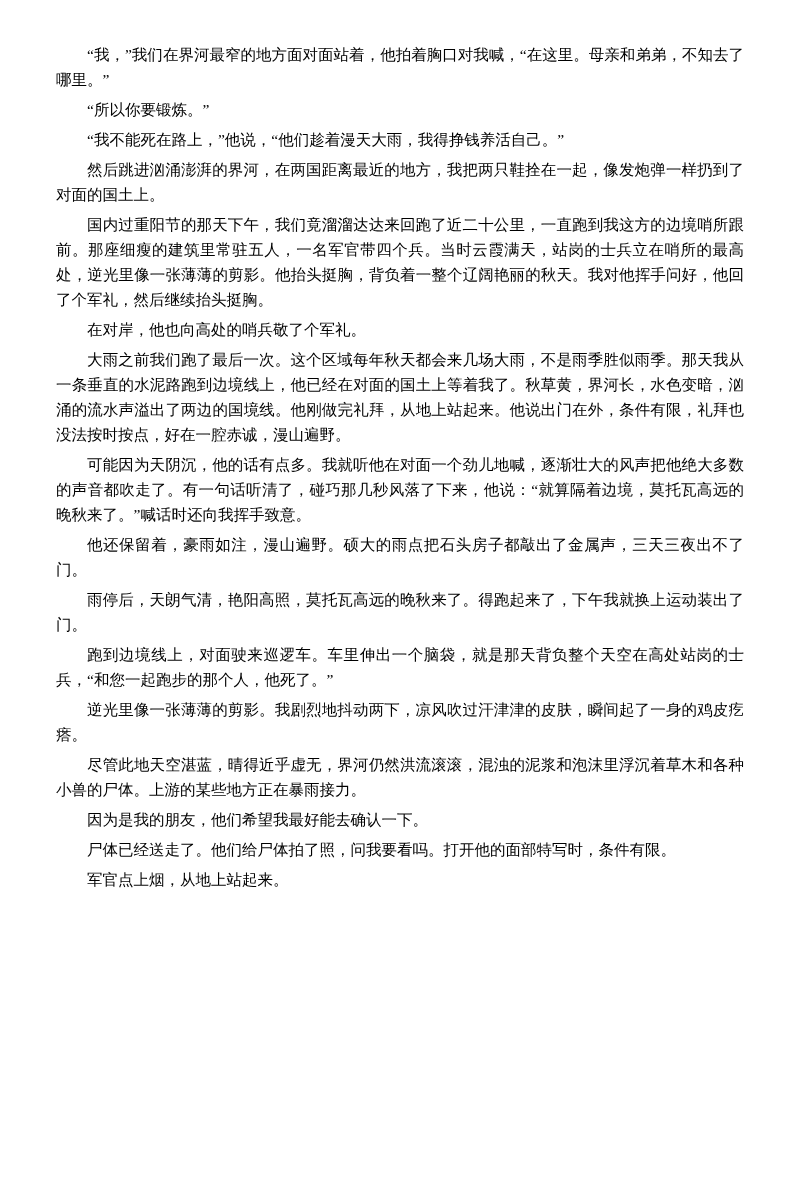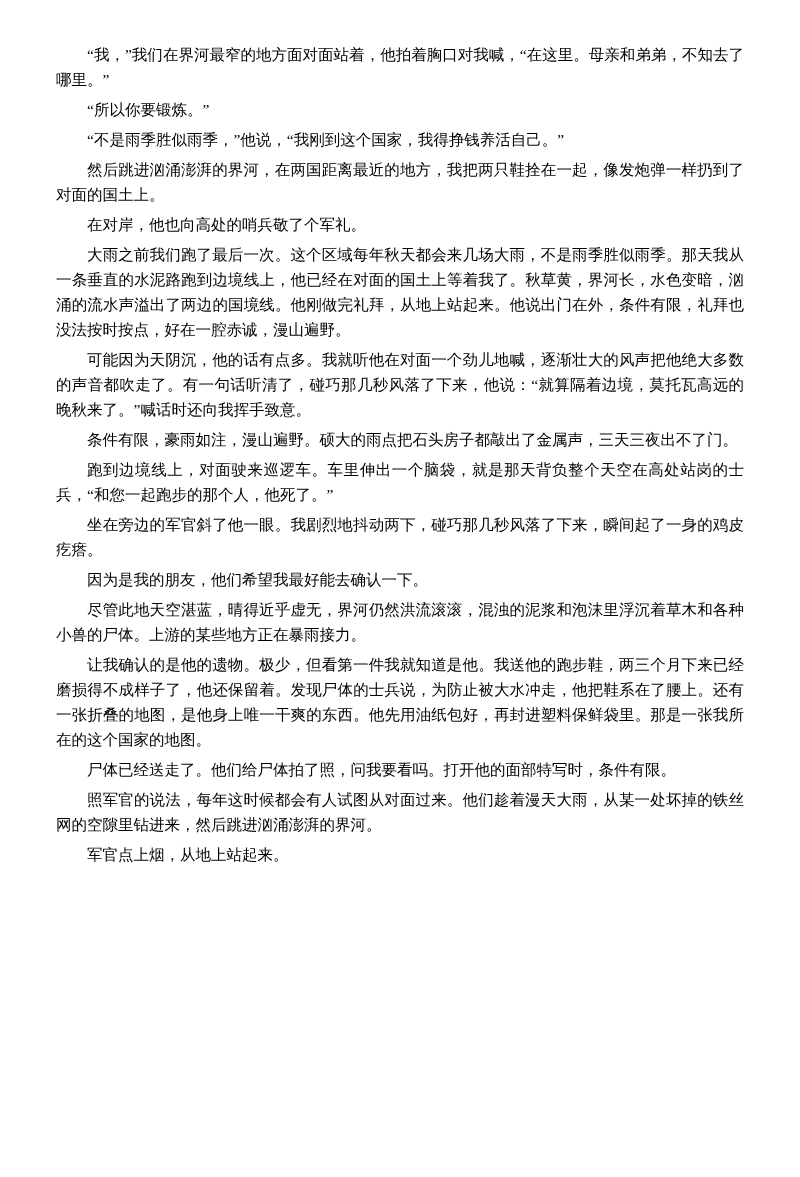--- a/index.html
+++ b/index.html
@@ -35,28 +35,28 @@
     word-break: break-all;
   }
 </style>
 </head>
 <body>
 
 <div class="page">
   <div class="text-body">
       <p class="para">“我，”我们在界河最窄的地方面对面站着，他拍着胸口对我喊，“在这里。母亲和弟弟，不知去了哪里。”</p>
       <p class="para">“所以你要锻炼。”</p>
-      <p class="para">“不是雨季胜似雨季，”他说，“我刚到这个国家，我得挣钱养活自己。”</p>
+      <p class="para">“我不能死在路上，”他说，“他们趁着漫天大雨，我得挣钱养活自己。”</p>
       <p class="para">然后跳进汹涌澎湃的界河，在两国距离最近的地方，我把两只鞋拴在一起，像发炮弹一样扔到了对面的国土上。</p>
+      <p class="para">国内过重阳节的那天下午，我们竟溜溜达达来回跑了近二十公里，一直跑到我这方的边境哨所跟前。那座细瘦的建筑里常驻五人，一名军官带四个兵。当时云霞满天，站岗的士兵立在哨所的最高处，逆光里像一张薄薄的剪影。他抬头挺胸，背负着一整个辽阔艳丽的秋天。我对他挥手问好，他回了个军礼，然后继续抬头挺胸。</p>
       <p class="para">在对岸，他也向高处的哨兵敬了个军礼。</p>
       <p class="para">大雨之前我们跑了最后一次。这个区域每年秋天都会来几场大雨，不是雨季胜似雨季。那天我从一条垂直的水泥路跑到边境线上，他已经在对面的国土上等着我了。秋草黄，界河长，水色变暗，汹涌的流水声溢出了两边的国境线。他刚做完礼拜，从地上站起来。他说出门在外，条件有限，礼拜也没法按时按点，好在一腔赤诚，漫山遍野。</p>
       <p class="para">可能因为天阴沉，他的话有点多。我就听他在对面一个劲儿地喊，逐渐壮大的风声把他绝大多数的声音都吹走了。有一句话听清了，碰巧那几秒风落了下来，他说：“就算隔着边境，莫托瓦高远的晚秋来了。”喊话时还向我挥手致意。</p>
-      <p class="para">条件有限，豪雨如注，漫山遍野。硕大的雨点把石头房子都敲出了金属声，三天三夜出不了门。</p>
+      <p class="para">他还保留着，豪雨如注，漫山遍野。硕大的雨点把石头房子都敲出了金属声，三天三夜出不了门。</p>
+      <p class="para">雨停后，天朗气清，艳阳高照，莫托瓦高远的晚秋来了。得跑起来了，下午我就换上运动装出了门。</p>
       <p class="para">跑到边境线上，对面驶来巡逻车。车里伸出一个脑袋，就是那天背负整个天空在高处站岗的士兵，“和您一起跑步的那个人，他死了。”</p>
-      <p class="para">坐在旁边的军官斜了他一眼。我剧烈地抖动两下，碰巧那几秒风落了下来，瞬间起了一身的鸡皮疙瘩。</p>
+      <p class="para">逆光里像一张薄薄的剪影。我剧烈地抖动两下，凉风吹过汗津津的皮肤，瞬间起了一身的鸡皮疙瘩。</p>
+      <p class="para">尽管此地天空湛蓝，晴得近乎虚无，界河仍然洪流滚滚，混浊的泥浆和泡沫里浮沉着草木和各种小兽的尸体。上游的某些地方正在暴雨接力。</p>
       <p class="para">因为是我的朋友，他们希望我最好能去确认一下。</p>
-      <p class="para">尽管此地天空湛蓝，晴得近乎虚无，界河仍然洪流滚滚，混浊的泥浆和泡沫里浮沉着草木和各种小兽的尸体。上游的某些地方正在暴雨接力。</p>
-      <p class="para">让我确认的是他的遗物。极少，但看第一件我就知道是他。我送他的跑步鞋，两三个月下来已经磨损得不成样子了，他还保留着。发现尸体的士兵说，为防止被大水冲走，他把鞋系在了腰上。还有一张折叠的地图，是他身上唯一干爽的东西。他先用油纸包好，再封进塑料保鲜袋里。那是一张我所在的这个国家的地图。</p>
       <p class="para">尸体已经送走了。他们给尸体拍了照，问我要看吗。打开他的面部特写时，条件有限。</p>
-      <p class="para">照军官的说法，每年这时候都会有人试图从对面过来。他们趁着漫天大雨，从某一处坏掉的铁丝网的空隙里钻进来，然后跳进汹涌澎湃的界河。</p>
       <p class="para">军官点上烟，从地上站起来。</p>
     </div>
 </div>
 
 </body></html>

